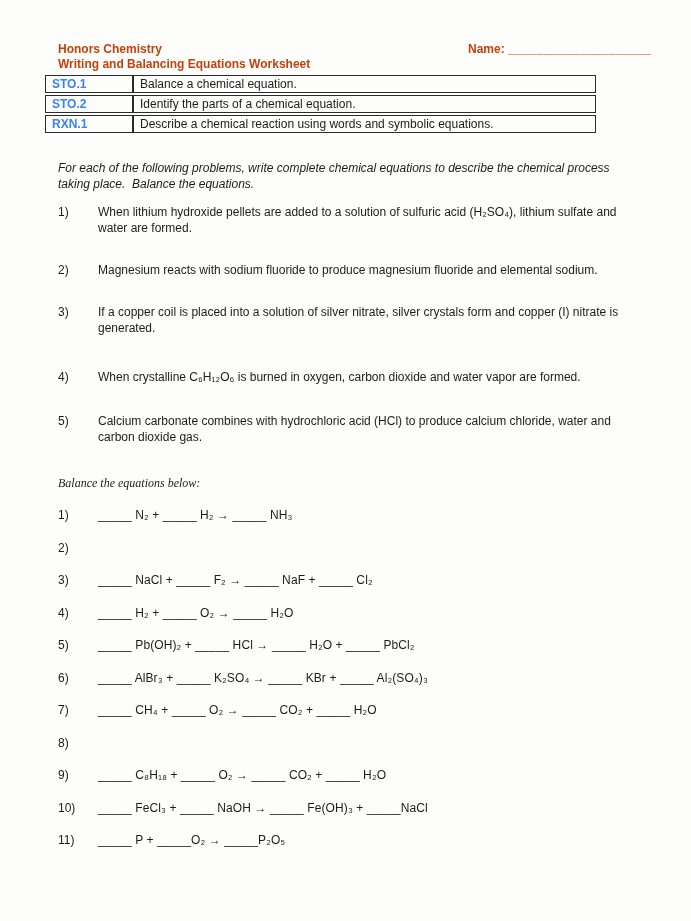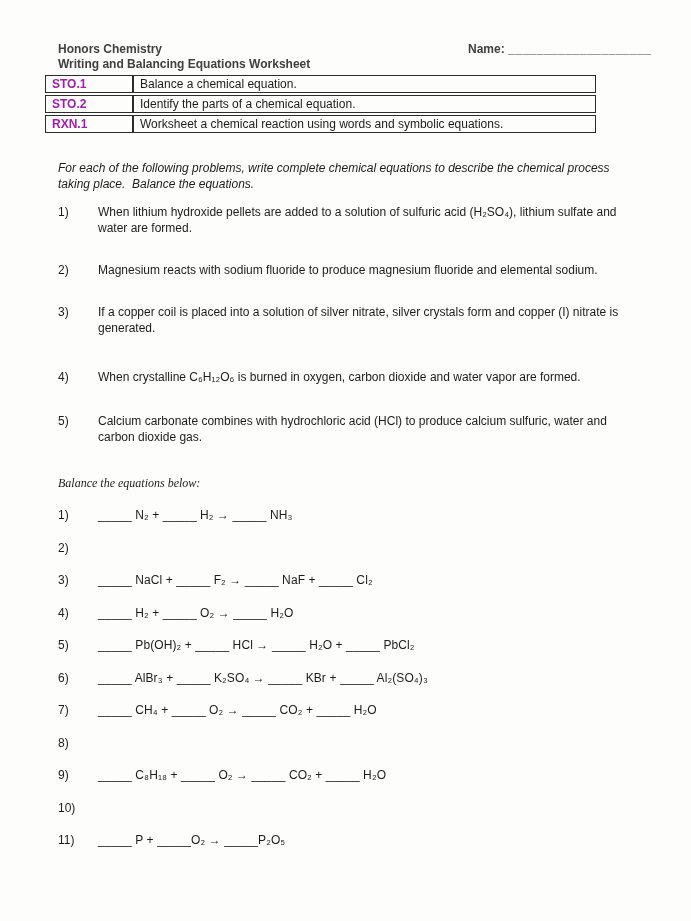--- a/index.html
+++ b/index.html
@@ -18,21 +18,21 @@
   .content {
     position: absolute;
     left: 58px;
     top: 42px;
     width: 588px;
   }
   .doc-header {
     position: relative;
     font-weight: bold;
     line-height: 15px;
-    color: #404040;
+    color: #c2410c;
   }
   .name-block {
     position: absolute;
     left: 374px;
     top: 0;
     white-space: nowrap;
     padding-left: 36px;
   }
   .name-blank {
     font-weight: bold;
@@ -49,21 +49,21 @@
   table.standards td {
     border: 1.6px solid #2b2b2b;
     height: 17px;
     padding: 1px 6px 1px 6px;
     vertical-align: middle;
     background: #fdfdfc;
   }
   td.std-code {
     width: 88px;
     font-weight: bold;
-    color: #a21caf;
+    color: #3b82f6;
   }
   td.std-desc { padding-left: 8px; }
   .instructions {
     margin-top: 26px;
     font-style: italic;
     line-height: 15.5px;
     white-space: pre-wrap;
     width: 585px;
   }
   .problems { margin-top: 12px; }
@@ -113,21 +113,21 @@
         <tr>
           <td class="std-code">STO.1</td>
           <td class="std-desc">Balance a chemical equation.</td>
         </tr>
         <tr>
           <td class="std-code">STO.2</td>
           <td class="std-desc">Identify the parts of a chemical equation.</td>
         </tr>
         <tr>
           <td class="std-code">RXN.1</td>
-          <td class="std-desc">Worksheet a chemical reaction using words and symbolic equations.</td>
+          <td class="std-desc">Describe a chemical reaction using words and symbolic equations.</td>
         </tr>
       </tbody>
     </table>
 
     <div class="instructions">For each of the following problems, write complete chemical equations to describe the chemical process taking place.  Balance the equations.</div>
 
     <div class="problems">
       <div class="problem-row">
         <div class="problem-num">1)</div>
         <div class="problem-text">When lithium hydroxide pellets are added to a solution of sulfuric acid (H₂SO₄), lithium sulfate and water are formed.</div>
@@ -139,21 +139,21 @@
       <div class="problem-row">
         <div class="problem-num">3)</div>
         <div class="problem-text">If a copper coil is placed into a solution of silver nitrate, silver crystals form and copper (I) nitrate is generated.</div>
       </div>
       <div class="problem-row">
         <div class="problem-num">4)</div>
         <div class="problem-text">When crystalline C₆H₁₂O₆ is burned in oxygen, carbon dioxide and water vapor are formed.</div>
       </div>
       <div class="problem-row">
         <div class="problem-num">5)</div>
-        <div class="problem-text">Calcium carbonate combines with hydrochloric acid (HCl) to produce calcium sulfuric, water and carbon dioxide gas.</div>
+        <div class="problem-text">Calcium carbonate combines with hydrochloric acid (HCl) to produce calcium chloride, water and carbon dioxide gas.</div>
       </div>
     </div>
 
     <div class="balance-heading">Balance the equations below:</div>
 
     <div class="equations">
       <div class="equation-row">
         <div class="equation-num">1)</div>
         <div class="equation-text">_____ N₂ + _____ H₂ → _____ NH₃</div>
       </div>
@@ -182,20 +182,21 @@
       </div>
       <div class="equation-row">
         <div class="equation-num">8)</div>
       </div>
       <div class="equation-row">
         <div class="equation-num">9)</div>
         <div class="equation-text">_____ C₈H₁₈ + _____ O₂ → _____ CO₂ + _____ H₂O</div>
       </div>
       <div class="equation-row">
         <div class="equation-num">10)</div>
+        <div class="equation-text">_____ FeCl₃ + _____ NaOH → _____ Fe(OH)₃ + _____NaCl</div>
       </div>
       <div class="equation-row">
         <div class="equation-num">11)</div>
         <div class="equation-text">_____ P + _____O₂ → _____P₂O₅</div>
       </div>
     </div>
 
   </div>
 </div>
 

